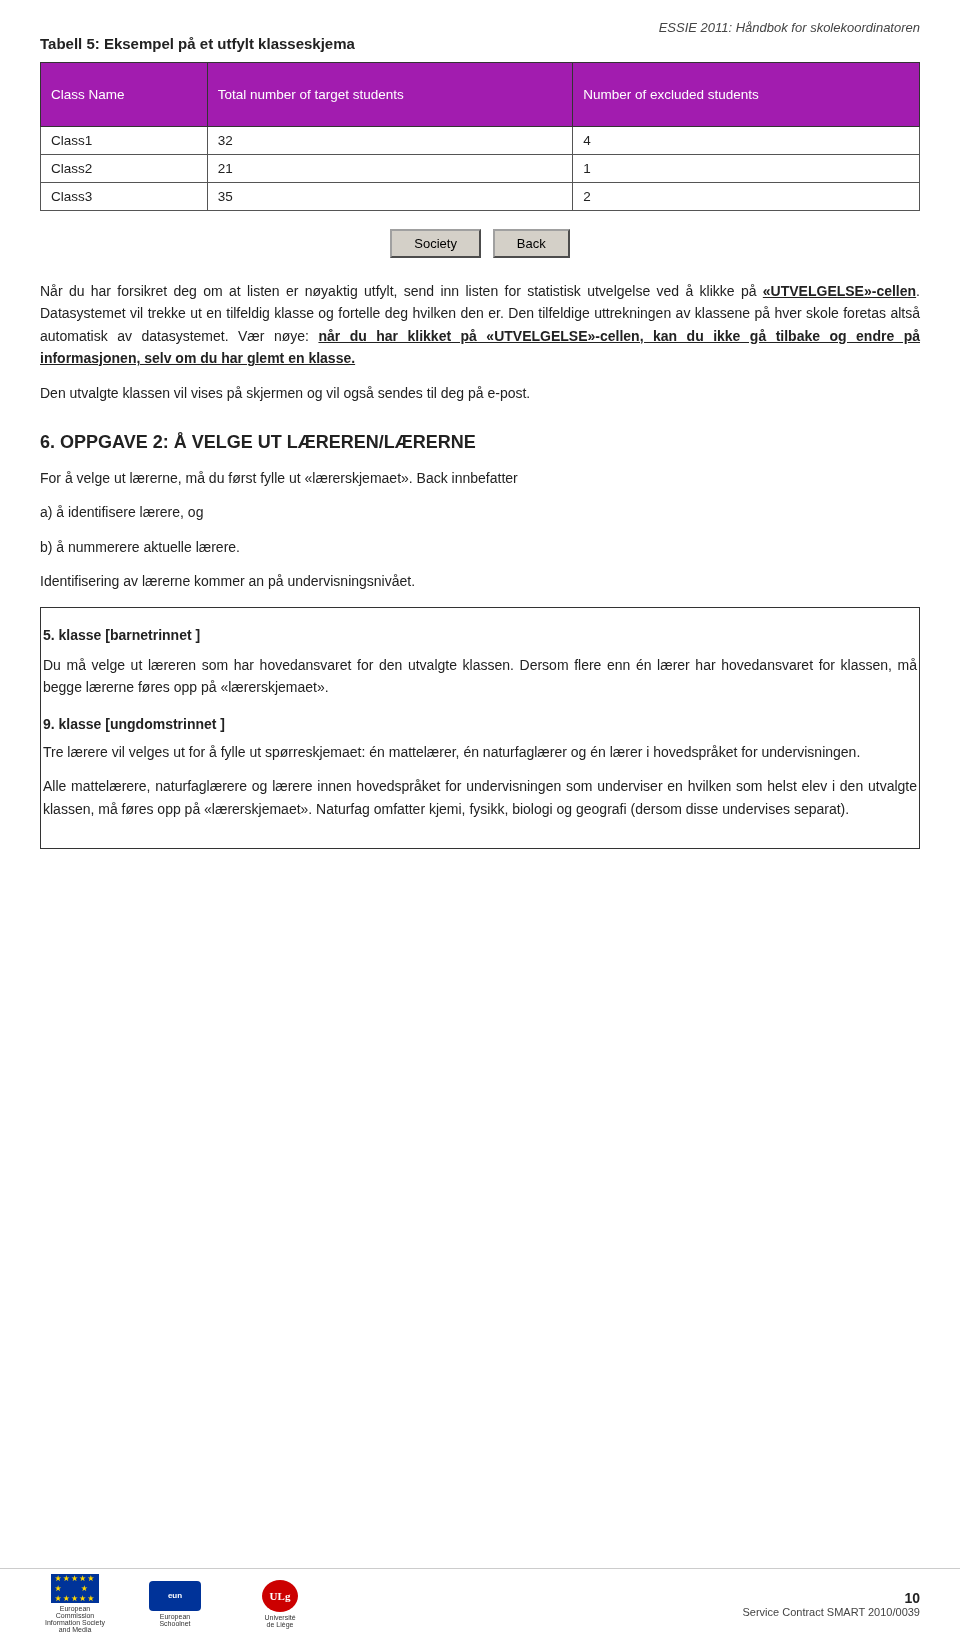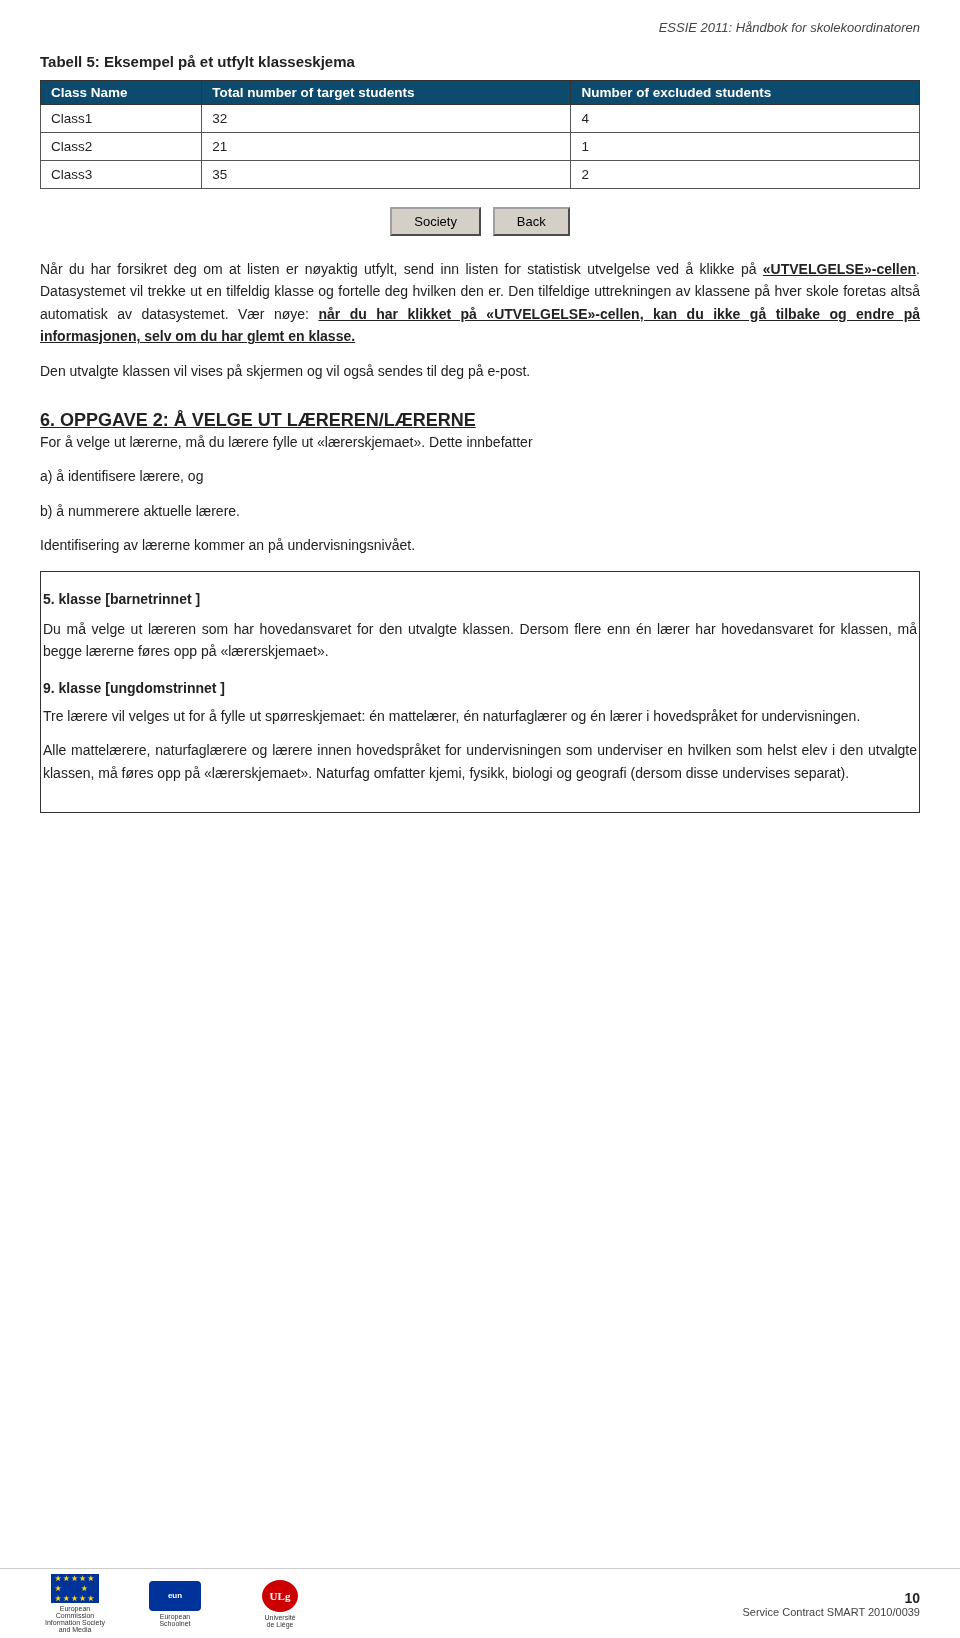--- a/index.html
+++ b/index.html
@@ -12,40 +12,40 @@
       min-height: 1638px;
       position: relative;
     }
     .page-container {
       padding: 20px 40px 80px 40px;
     }
     .header-title {
       text-align: right;
       font-size: 13px;
       color: #444;
-      margin-bottom: 18px;
+      margin-bottom: 0;
       font-style: italic;
     }
     .table-caption {
       font-size: 15px;
       font-weight: bold;
       margin-bottom: 10px;
     }
     .class-table {
       border-collapse: collapse;
       width: 100%;
       margin-bottom: 18px;
       border: 1.5px solid #333;
     }
     .class-table th {
-      background-color: #0c4a6e;
+      background-color: #a21caf;
       color: #fff;
-      font-weight: bold;
+      font-weight: normal;
       font-size: 13.5px;
-      padding: 4px 10px;
+      padding: 24px 10px;
       border: 1.5px solid #333;
       text-align: left;
     }
     .class-table td {
       border: 1.5px solid #555;
       padding: 6px 10px;
       font-size: 13.5px;
     }
     .btn-row {
       text-align: center;
@@ -65,23 +65,22 @@
       font-size: 14px;
       line-height: 1.6;
       margin-bottom: 12px;
       text-align: justify;
     }
     .bold-underline { font-weight: bold; text-decoration: underline; }
     .section-heading {
       font-size: 18px;
       font-weight: bold;
       margin-top: 28px;
-      margin-bottom: 0;
+      margin-bottom: 14px;
       text-transform: uppercase;
-      text-decoration: underline;
     }
     .sub-heading {
       font-size: 16px;
       font-weight: bold;
       text-transform: uppercase;
       margin-top: 22px;
       margin-bottom: 10px;
     }
     .info-box {
       border: 1.5px solid #333;
@@ -253,21 +252,21 @@
   </div>
 
   <p class="paragraph">
     <span>Når du har forsikret deg om at listen er nøyaktig utfylt, send inn listen for statistisk utvelgelse ved å klikke på </span><span class="bold-underline">«UTVELGELSE»-cellen</span><span>. Datasystemet vil trekke ut en tilfeldig klasse og fortelle deg hvilken den er. Den tilfeldige uttrekningen av klassene på hver skole foretas altså automatisk av datasystemet. Vær nøye: </span><span class="bold-underline">når du har klikket på «UTVELGELSE»-cellen, kan du ikke gå tilbake og endre på informasjonen, selv om du har glemt en klasse.</span>
   </p>
 
   <p class="paragraph">Den utvalgte klassen vil vises på skjermen og vil også sendes til deg på e-post.</p>
 
   <div class="section-heading">6. OPPGAVE 2: Å VELGE UT LÆREREN/LÆRERNE</div>
 
-  <p class="paragraph">For å velge ut lærerne, må du lærere fylle ut «lærerskjemaet». Dette innbefatter</p>
+  <p class="paragraph">For å velge ut lærerne, må du først fylle ut «lærerskjemaet». Back innbefatter</p>
   <p class="paragraph">a) å identifisere lærere, og</p>
   <p class="paragraph">b) å nummerere aktuelle lærere.</p>
 
 
   <p class="paragraph">Identifisering av lærerne kommer an på undervisningsnivået.</p>
 
   <div class="info-box">
     <div class="box-heading">5. klasse [barnetrinnet ]</div>
     <p class="paragraph">Du må velge ut læreren som har hovedansvaret for den utvalgte klassen. Dersom flere enn én lærer har hovedansvaret for klassen, må begge lærerne føres opp på «lærerskjemaet».</p>
 

